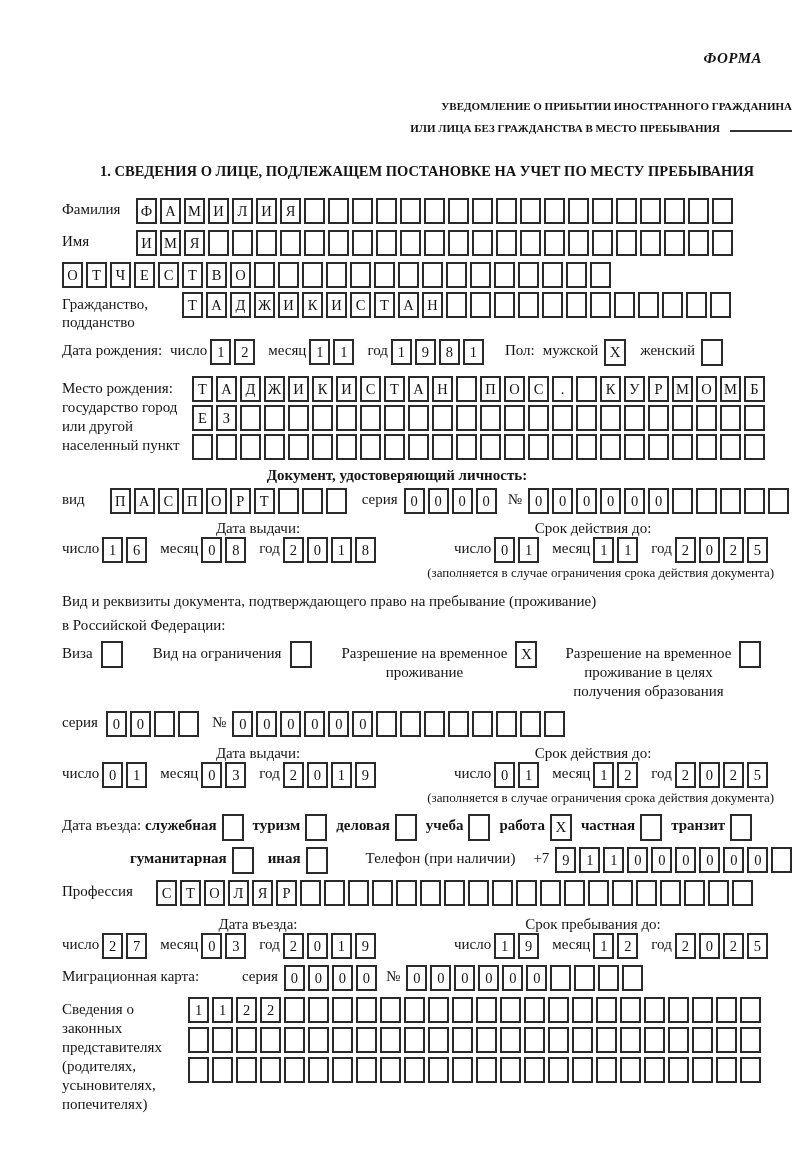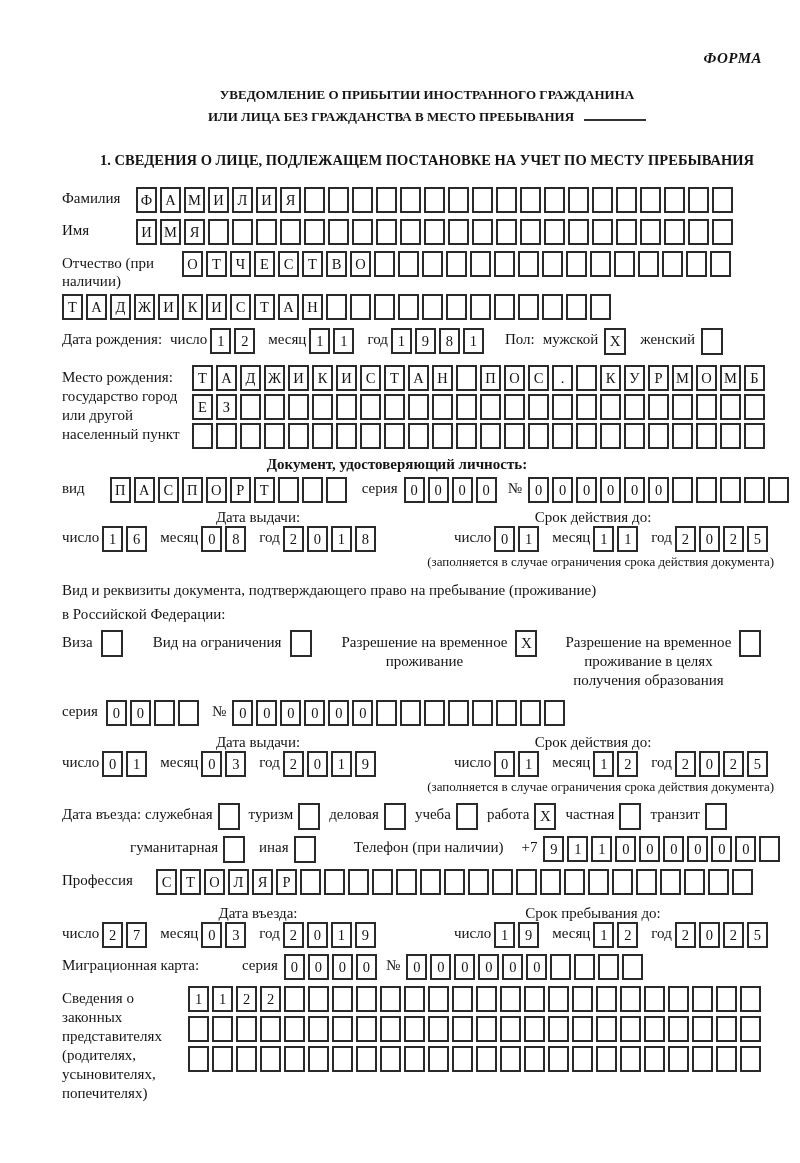--- a/index.html
+++ b/index.html
@@ -10,21 +10,21 @@
     font-family: "Liberation Serif", "DejaVu Serif", serif;
     font-size: 15px;
   }
   .page { padding: 34px 8px 20px 62px; width: 800px; height: 1163px; }
 
   
   .ref-block { margin-left: 555px; line-height: 19px; }
   .ref-sub { margin-top: 3px; font-size: 13.5px; line-height: 18px; }
   .forma { text-align: right; padding-right: 30px; font-weight: bold; margin-top: 16px; letter-spacing: .5px; font-style: italic; }
 
-  .title { text-align: center; font-weight: bold; font-size: 13px; line-height: 22px; margin-top: 17px; }
+  .title { text-align: right; font-weight: bold; font-size: 11px; line-height: 22px; margin-top: 28px; }
   .title-underline { display: inline-block; width: 62px; border-bottom: 2px solid #333; height: 14px; margin-left: 10px; }
   .section-heading { text-align: center; font-weight: bold; font-size: 14.5px; margin-top: 24px; margin-bottom: 18px; }
 
   
   .cell {
     display: inline-block; flex: 0 0 auto; width: 21px; height: 26px;
     border: 2px solid #2a2a2a; margin-right: 3px;
     text-align: center; line-height: 22px; font-size: 14.5px;
   }
   .boxes { display: inline-flex; flex-wrap: nowrap; vertical-align: top; }
@@ -53,21 +53,21 @@
 
   .dg { display: inline-flex; align-items: flex-start; }
   .dg .dlbl { padding-top: 3px; margin-right: 3px; }
   .dg .boxes { margin-right: 10px; }
 
   .permits { display: flex; align-items: flex-start; margin: 4px 0 10px 0; }
   .permit-item { display: flex; align-items: flex-start; margin-right: 14px; }
   .permit-lines { display: flex; flex-direction: column; text-align: center; line-height: 19px; padding-top: 3px; margin-right: 8px; white-space: normal; }
 
   .purpose-pair { display: inline-flex; align-items: flex-start; margin-right: 9px; }
-  .purpose-pair .plbl { padding-top: 3px; margin-right: 5px; }
+  .purpose-pair .plbl { padding-top: 3px; margin-right: 5px; font-weight: bold; }
 
   .reps { display: flex; align-items: flex-start; }
   .reps-label { width: 126px; flex: 0 0 126px; white-space: normal; line-height: 19px; padding-top: 3px; }
   .reps-rows .row { margin-bottom: 4px; }
   .bp-label { width: 130px; flex: 0 0 130px; white-space: normal; line-height: 19px; padding-top: 3px; }
   .bp-rows .row { margin-bottom: 3px; }
 </style>
 </head>
 <body>
 
@@ -139,21 +139,20 @@
         <span class="cell"></span>
         <span class="cell"></span>
         <span class="cell"></span>
         <span class="cell"></span>
         <span class="cell"></span>
         <span class="cell"></span>
       </span>
   </div>
 
   <div class="row mb4">
-    <span class="lbl lbl-wrap" style="width:112px">Отчество (при наличии)</span>
     <span class="boxes">
         <span class="cell">О</span>
         <span class="cell">Т</span>
         <span class="cell">Ч</span>
         <span class="cell">Е</span>
         <span class="cell">С</span>
         <span class="cell">Т</span>
         <span class="cell">В</span>
         <span class="cell">О</span>
         <span class="cell"></span>
@@ -168,20 +167,21 @@
         <span class="cell"></span>
         <span class="cell"></span>
         <span class="cell"></span>
         <span class="cell"></span>
         <span class="cell"></span>
         <span class="cell"></span>
       </span>
   </div>
 
   <div class="row mb8">
+    <span class="lbl lbl-wrap" style="width:112px">Гражданство, подданство</span>
     <span class="boxes">
         <span class="cell">Т</span>
         <span class="cell">А</span>
         <span class="cell">Д</span>
         <span class="cell">Ж</span>
         <span class="cell">И</span>
         <span class="cell">К</span>
         <span class="cell">И</span>
         <span class="cell">С</span>
         <span class="cell">Т</span>

